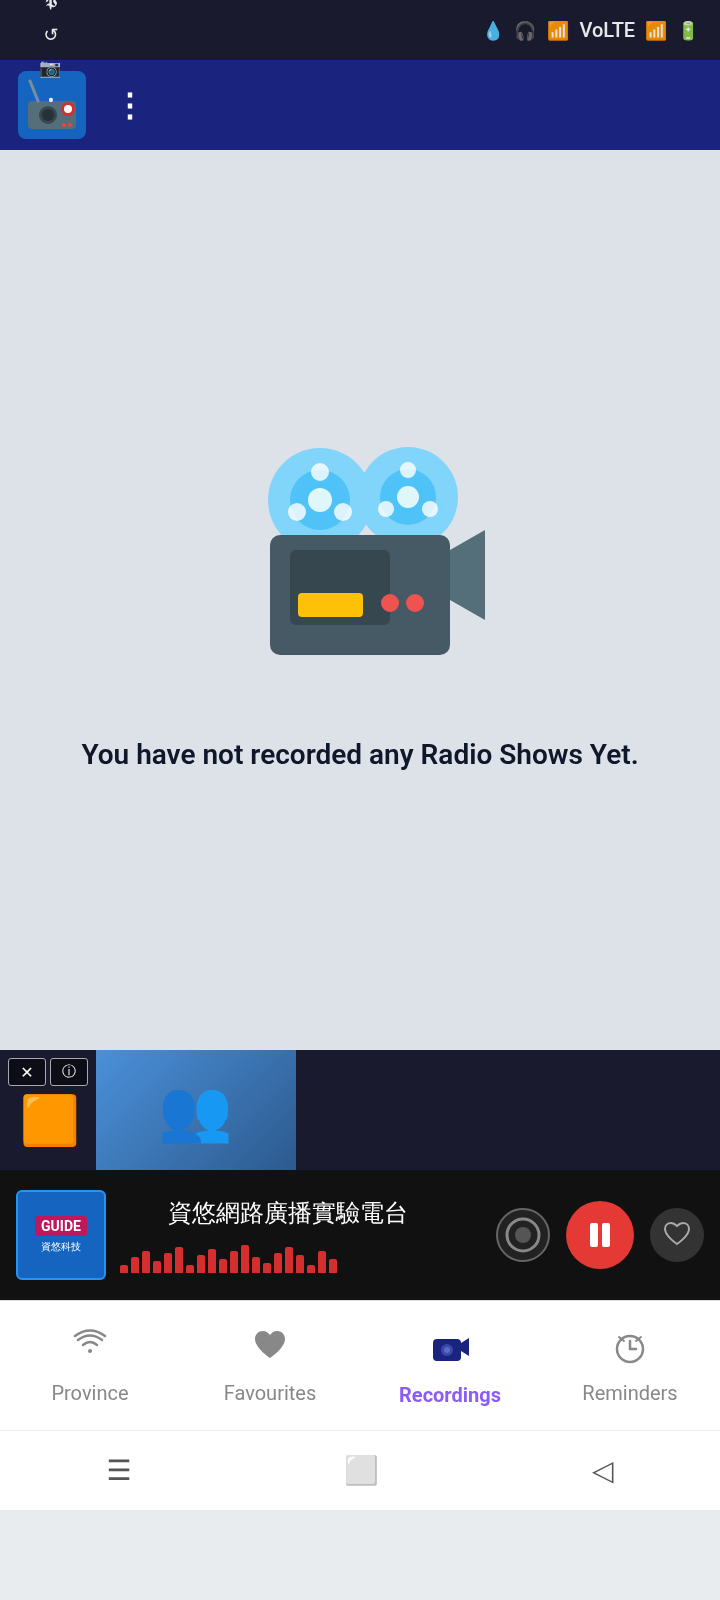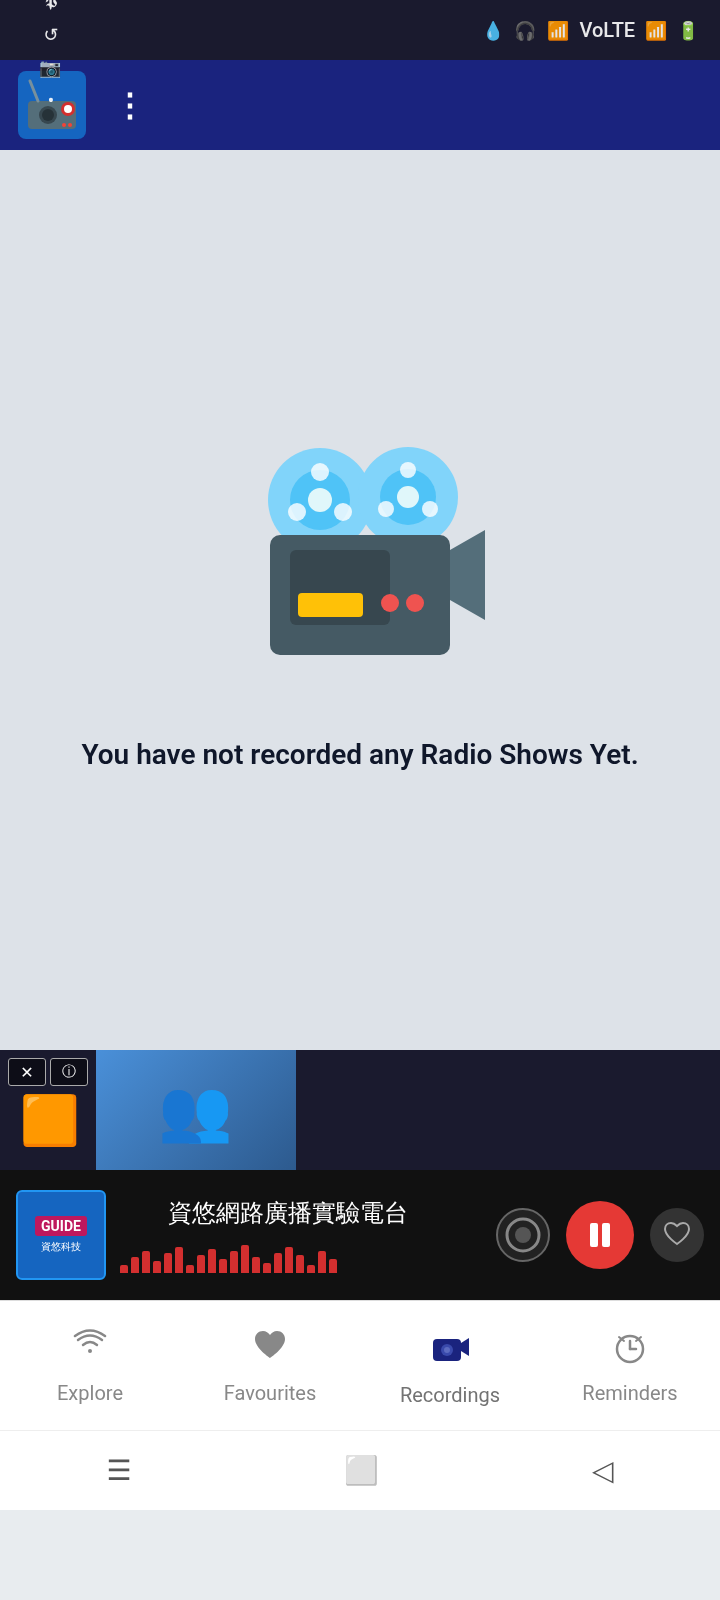--- a/index.html
+++ b/index.html
@@ -444,21 +444,21 @@
 <div class="bottom-nav">
   <div class="nav-item">
     <span class="nav-icon" style="color:#888; font-size:34px;">
       <svg width="38" height="38" viewBox="0 0 38 38">
         <circle cx="19" cy="24" r="2" fill="#888"></circle>
         <path d="M12 18 Q19 12 26 18" fill="none" stroke="#888" stroke-width="2.5" stroke-linecap="round"></path>
         <path d="M7 13 Q19 4 31 13" fill="none" stroke="#888" stroke-width="2.5" stroke-linecap="round"></path>
         <path d="M4 9 Q19 -2 34 9" fill="none" stroke="#888" stroke-width="2.5" stroke-linecap="round"></path>
       </svg>
     </span>
-    <span class="nav-label">Explore</span>
+    <span class="nav-label">Province</span>
   </div>
   <div class="nav-item">
     <span class="nav-icon" style="color:#888; font-size:34px;">
       <svg width="38" height="38" viewBox="0 0 38 38">
         <path d="M19 31 C19 31 4 21 4 12 C4 7.5 7.5 4 12 4 C15 4 17.5 6 19 8 C20.5 6 23 4 26 4 C30.5 4 34 7.5 34 12 C34 21 19 31 19 31Z" fill="#888"></path>
       </svg>
     </span>
     <span class="nav-label">Favourites</span>
   </div>
   <div class="nav-item active">
@@ -466,21 +466,21 @@
       <svg width="42" height="42" viewBox="0 0 42 42">
 
         <rect x="4" y="14" width="28" height="22" rx="4" fill="#1a237e"></rect>
 
         <path d="M32 18 L40 13 L40 31 L32 26 Z" fill="#1a237e"></path>
 
         <circle cx="18" cy="25" r="6" fill="#3949ab"></circle>
         <circle cx="18" cy="25" r="3" fill="#5c6bc0"></circle>
       </svg>
     </span>
-    <span class="nav-label" style="color:#737373; font-weight:400;">Recordings</span>
+    <span class="nav-label" style="color:#8b5cf6; font-weight:700;">Recordings</span>
   </div>
   <div class="nav-item">
     <span class="nav-icon" style="color:#888; font-size:34px;">
       <svg width="38" height="38" viewBox="0 0 38 38">
         <circle cx="19" cy="22" r="13" fill="none" stroke="#888" stroke-width="2.5"></circle>
         <line x1="19" y1="22" x2="19" y2="14" stroke="#888" stroke-width="2.5" stroke-linecap="round"></line>
         <line x1="19" y1="22" x2="25" y2="22" stroke="#888" stroke-width="2.5" stroke-linecap="round"></line>
         <line x1="8" y1="10" x2="13" y2="14" stroke="#888" stroke-width="2" stroke-linecap="round"></line>
         <line x1="30" y1="10" x2="25" y2="14" stroke="#888" stroke-width="2" stroke-linecap="round"></line>
       </svg>

